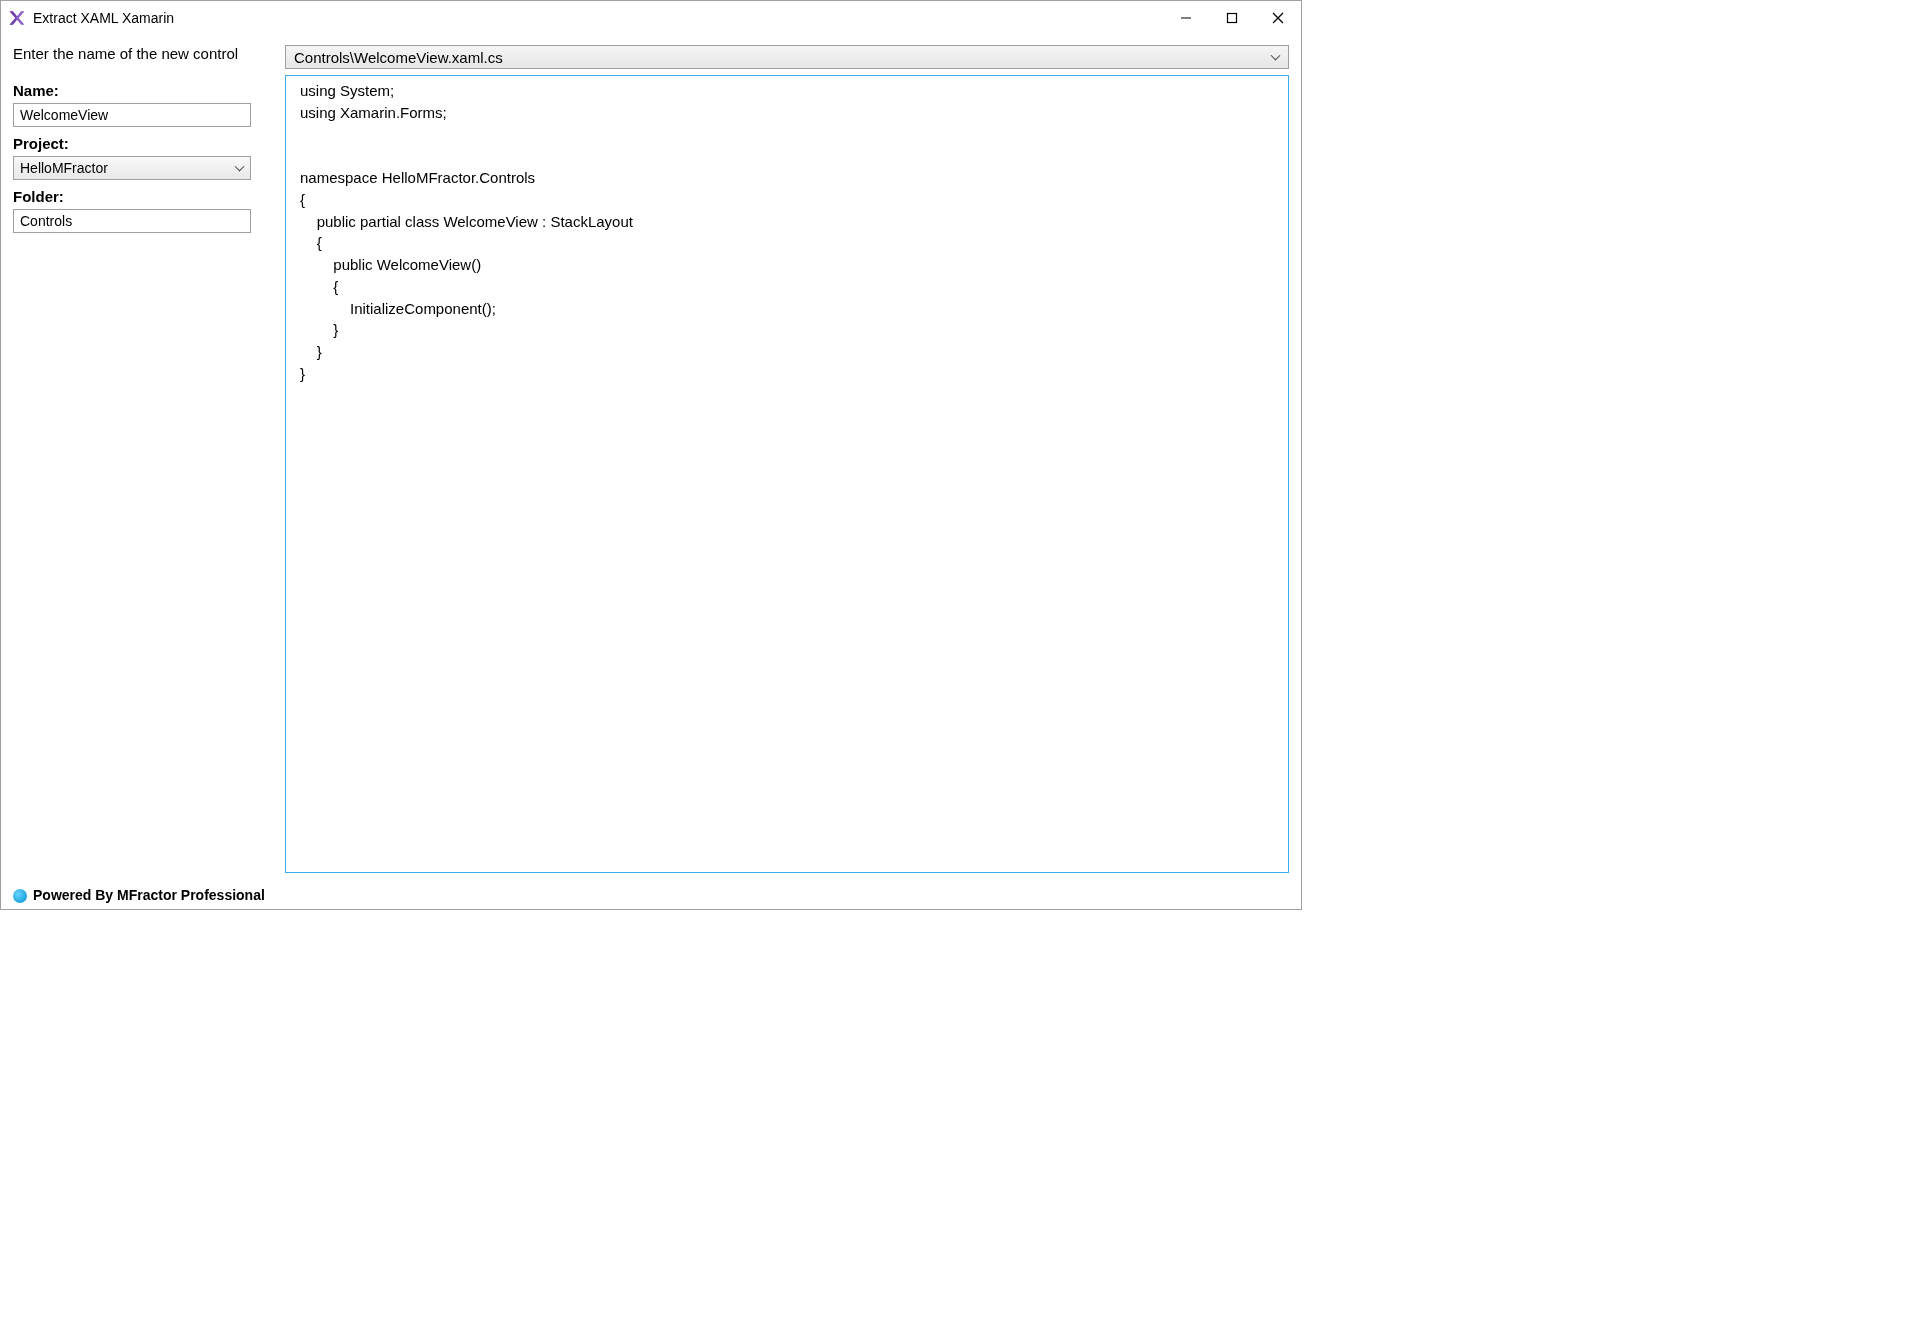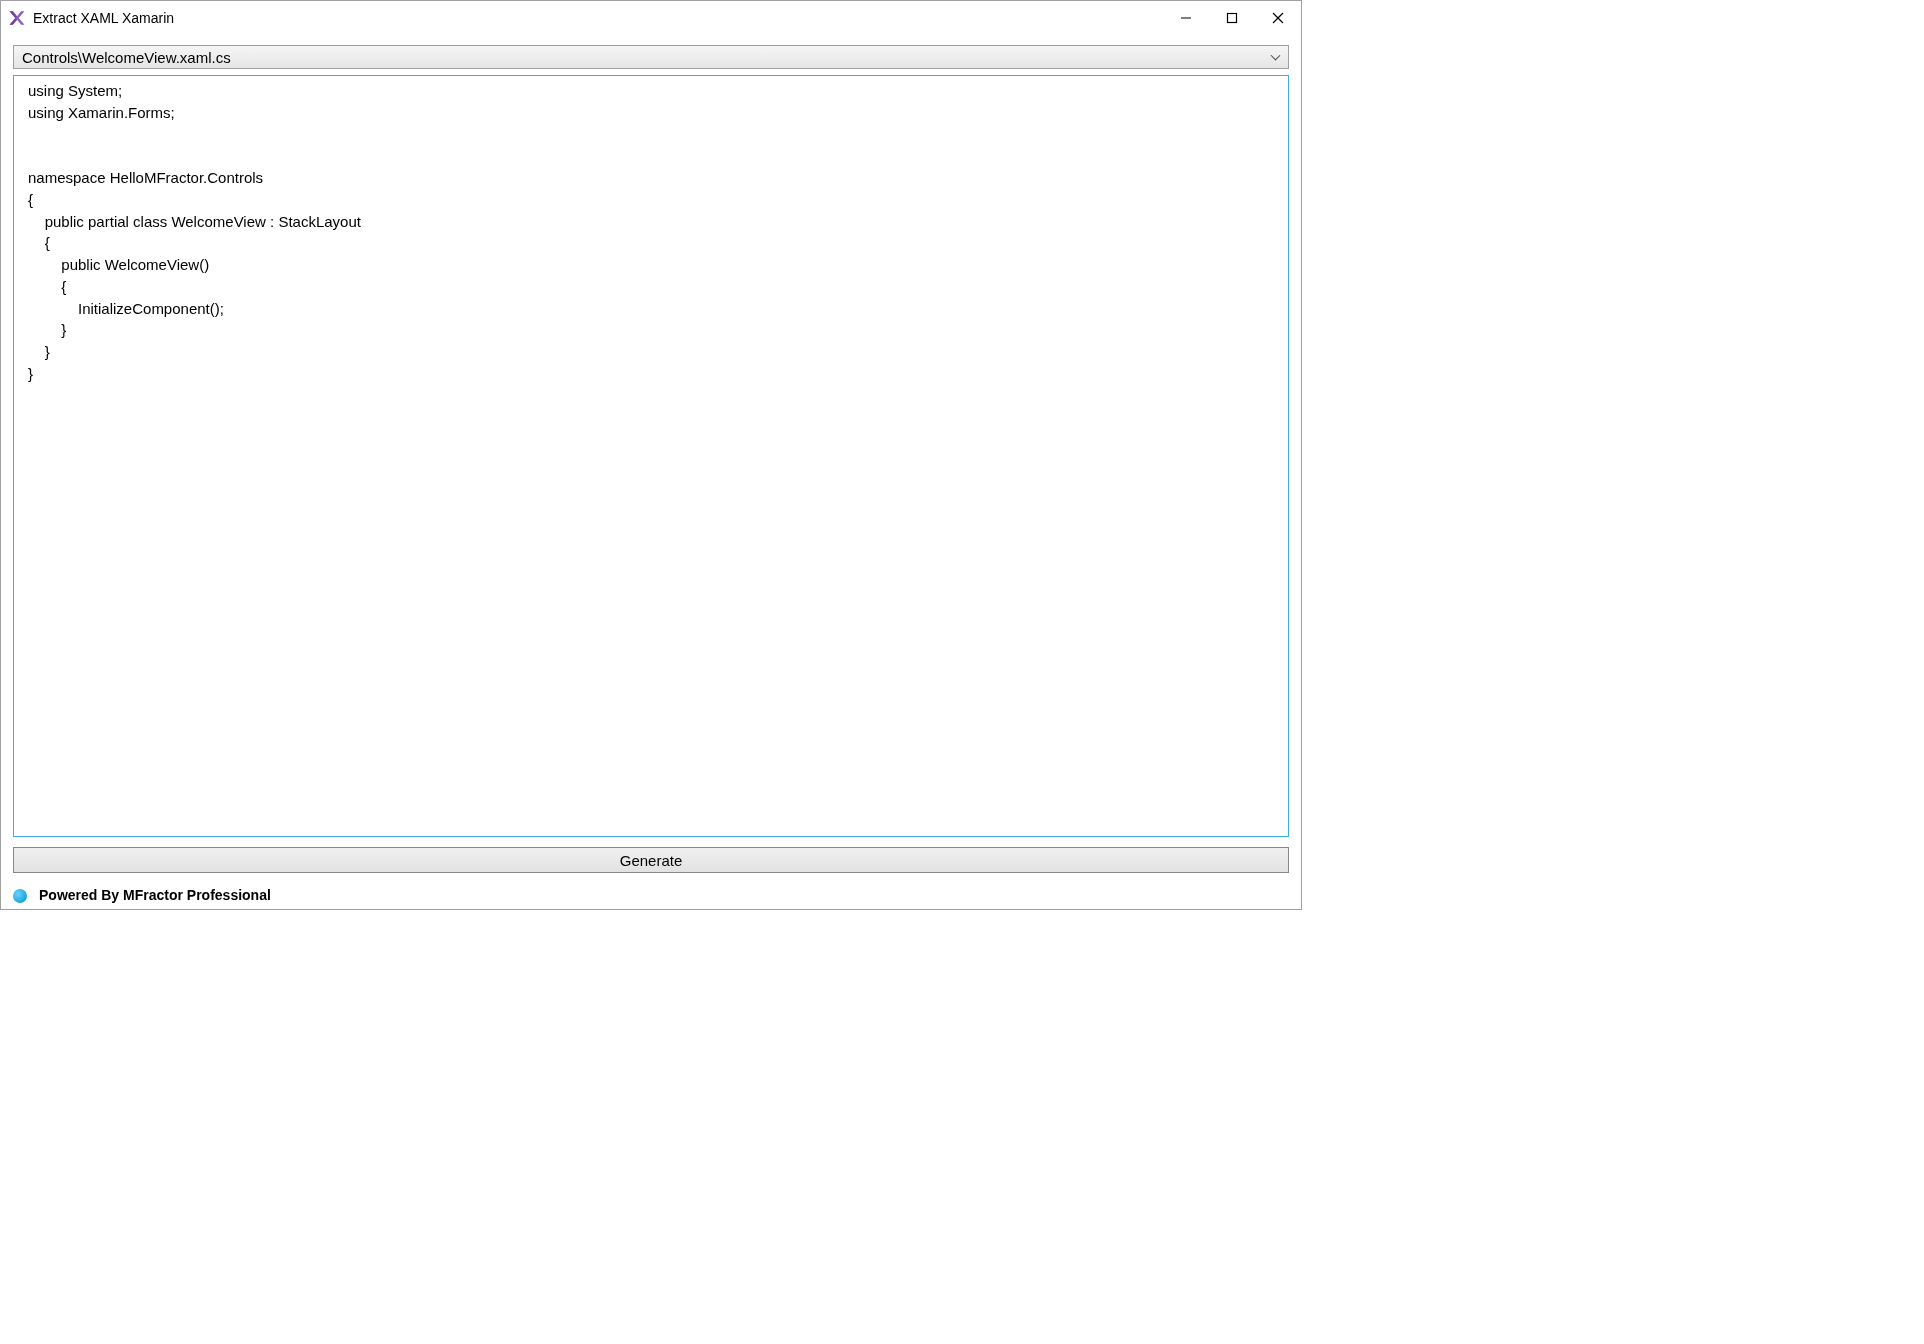--- a/index.html
+++ b/index.html
@@ -175,21 +175,21 @@
       border: 1px solid #888;
       background: linear-gradient(#f0f0f0,#e2e2e2);
       font-family: inherit;
       font-size: 15px;
       cursor: pointer;
       margin-top: 2px;
     }
     .footer {
       display: flex;
       align-items: flex-end;
-      gap: 12px;
+      gap: 6px;
       padding-top: 6px;
       font-weight: 700;
       font-size: 14px;
     }
     .footer-icon {
       width: 14px;
       height: 14px;
       border-radius: 50%;
       background: radial-gradient(circle at 35% 35%, #67d4ff, #0090d0);
       flex-shrink: 0;
@@ -222,20 +222,36 @@
           <line x1="1" y1="1" x2="11" y2="11" stroke="#000" stroke-width="1.2"></line>
           <line x1="11" y1="1" x2="1" y2="11" stroke="#000" stroke-width="1.2"></line>
         </svg>
     </div>
   </div>
 </div>
 
 <div class="content">
   <div class="upper">
 
+    <div class="left-panel">
+      <div class="prompt">Enter the name of the new control</div>
+
+      <div class="field-label">Name:</div>
+      <input class="text-input" type="text" value="WelcomeView" style="">
+
+      <div class="field-label">Project:</div>
+      <div class="select-wrap">
+        <select class="select-input">
+          <option>HelloMFractor</option>
+        </select>
+      </div>
+
+      <div class="field-label">Folder:</div>
+      <input class="text-input" type="text" value="Controls" style="">
+    </div>
 
     <div class="right-panel">
       <div class="file-select-wrap">
         <select class="file-select">
           <option>Controls\WelcomeView.xaml.cs</option>
         </select>
       </div>
       <textarea class="code-area" spellcheck="false" style="">using System;
 using Xamarin.Forms;
 
@@ -247,19 +263,18 @@
         public WelcomeView()
         {
             InitializeComponent();
         }
     }
 }</textarea>
     </div>
 
   </div>
 
-  <button class="generate-btn">Generate</button>
 
   <div class="footer">
     <span class="footer-icon"></span>
     <span>Powered By MFractor Professional</span>
   </div>
 </div>
 
 </body></html>

